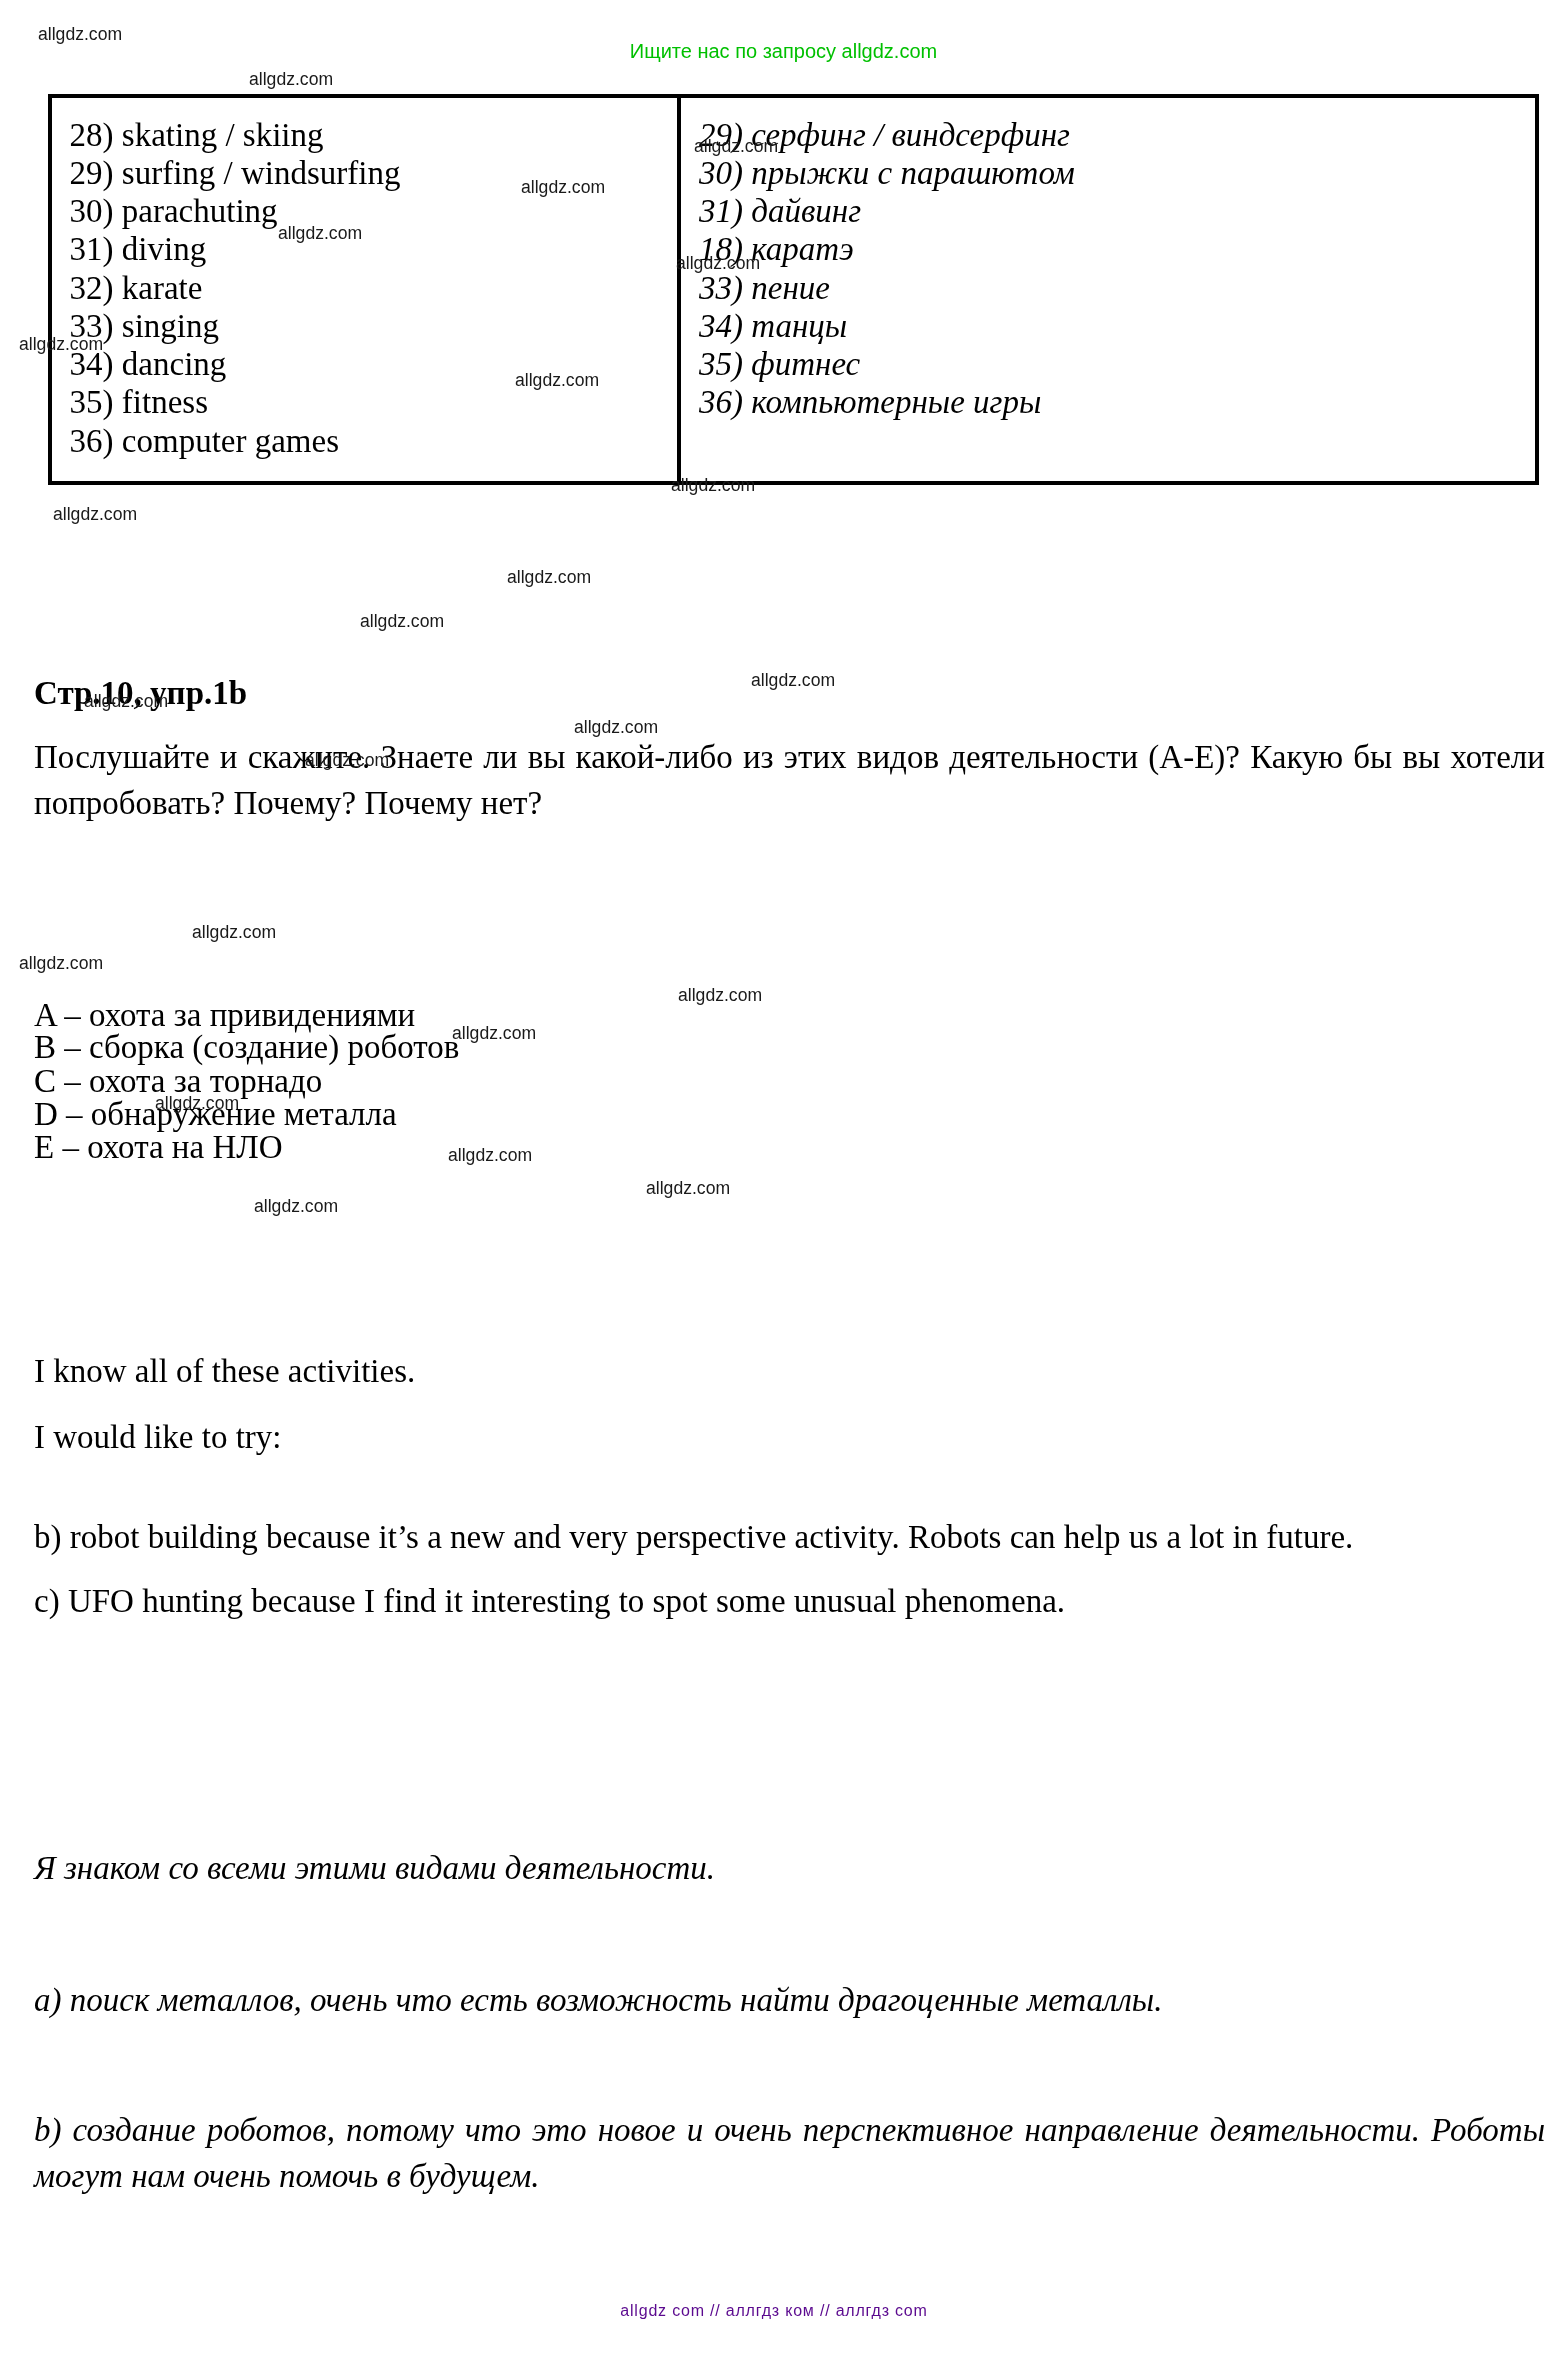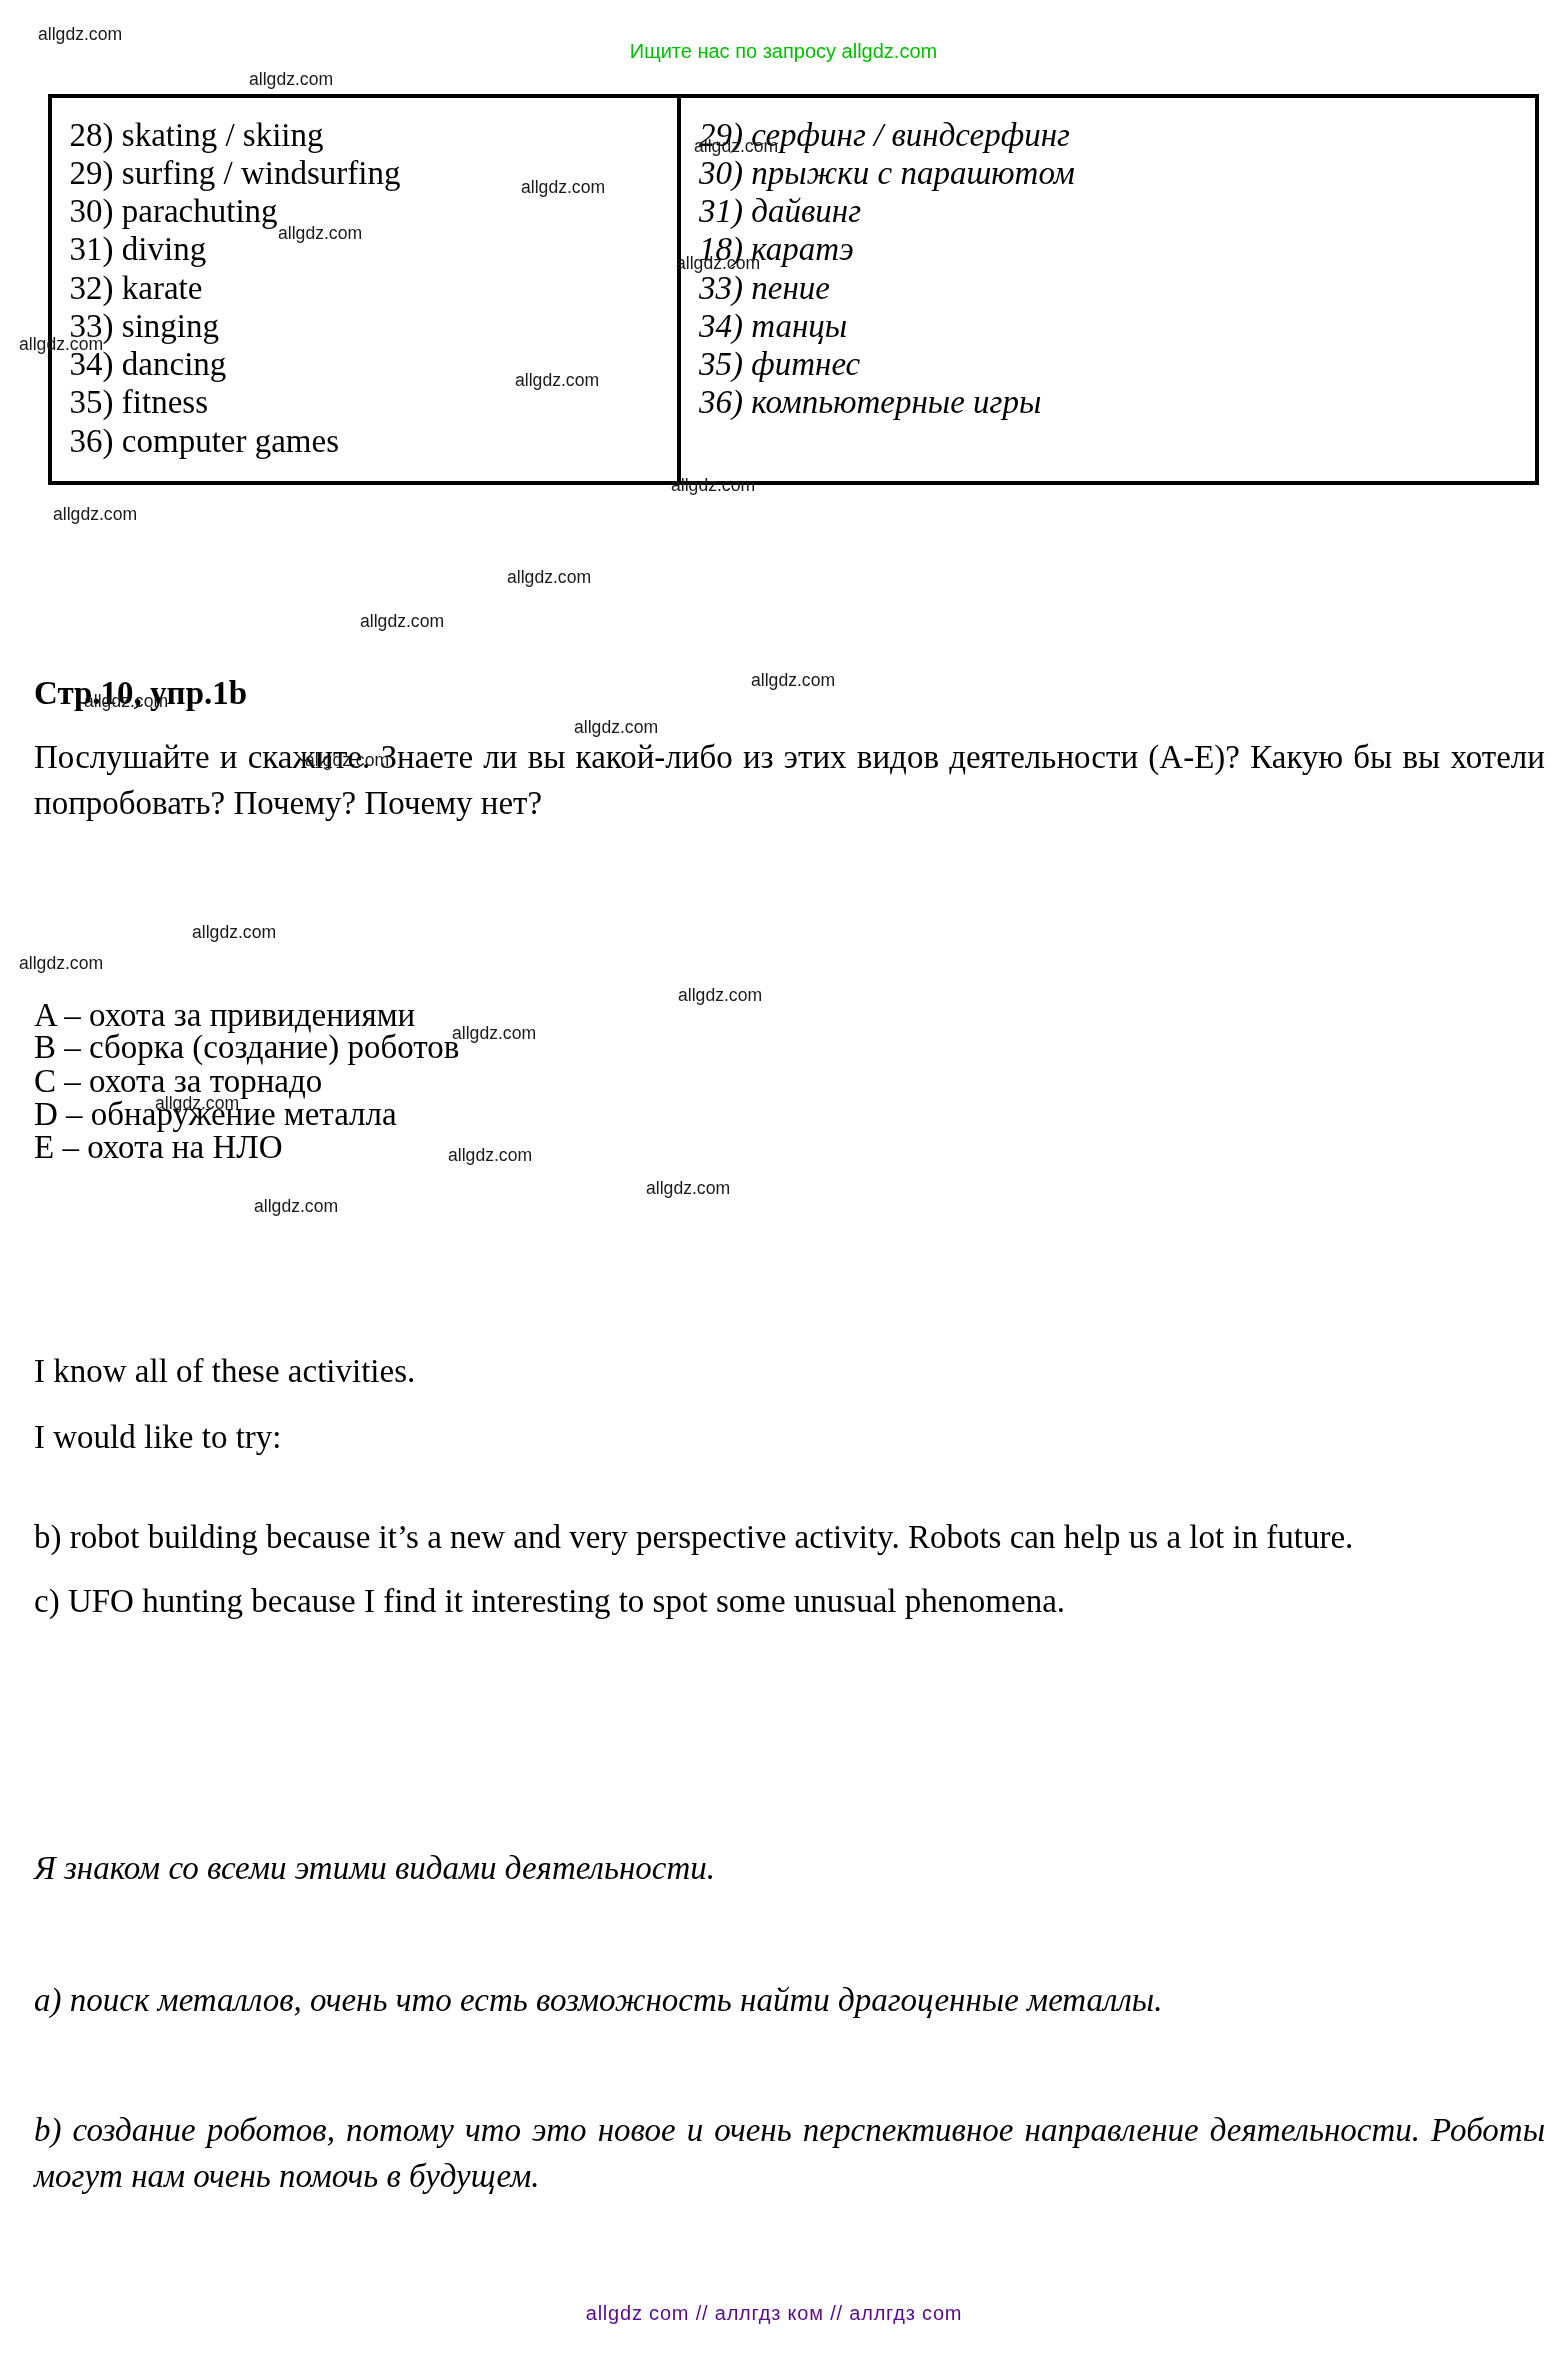--- a/index.html
+++ b/index.html
@@ -38,21 +38,21 @@
     white-space: nowrap;
     margin-top: 38px;
   }
   .footer-wm {
     position: absolute;
     left: 0;
     top: 2302px;
     width: 1548px;
     text-align: center;
     font-family: "Liberation Sans", "DejaVu Sans", sans-serif;
-    font-size: 20px;
+    font-size: 16px;
     color: #5b0a8f;
     letter-spacing: 0.8px;
     white-space: nowrap;
   }
 
   
   .vocab-table {
     position: absolute;
     left: 48px;
     top: 94px;

